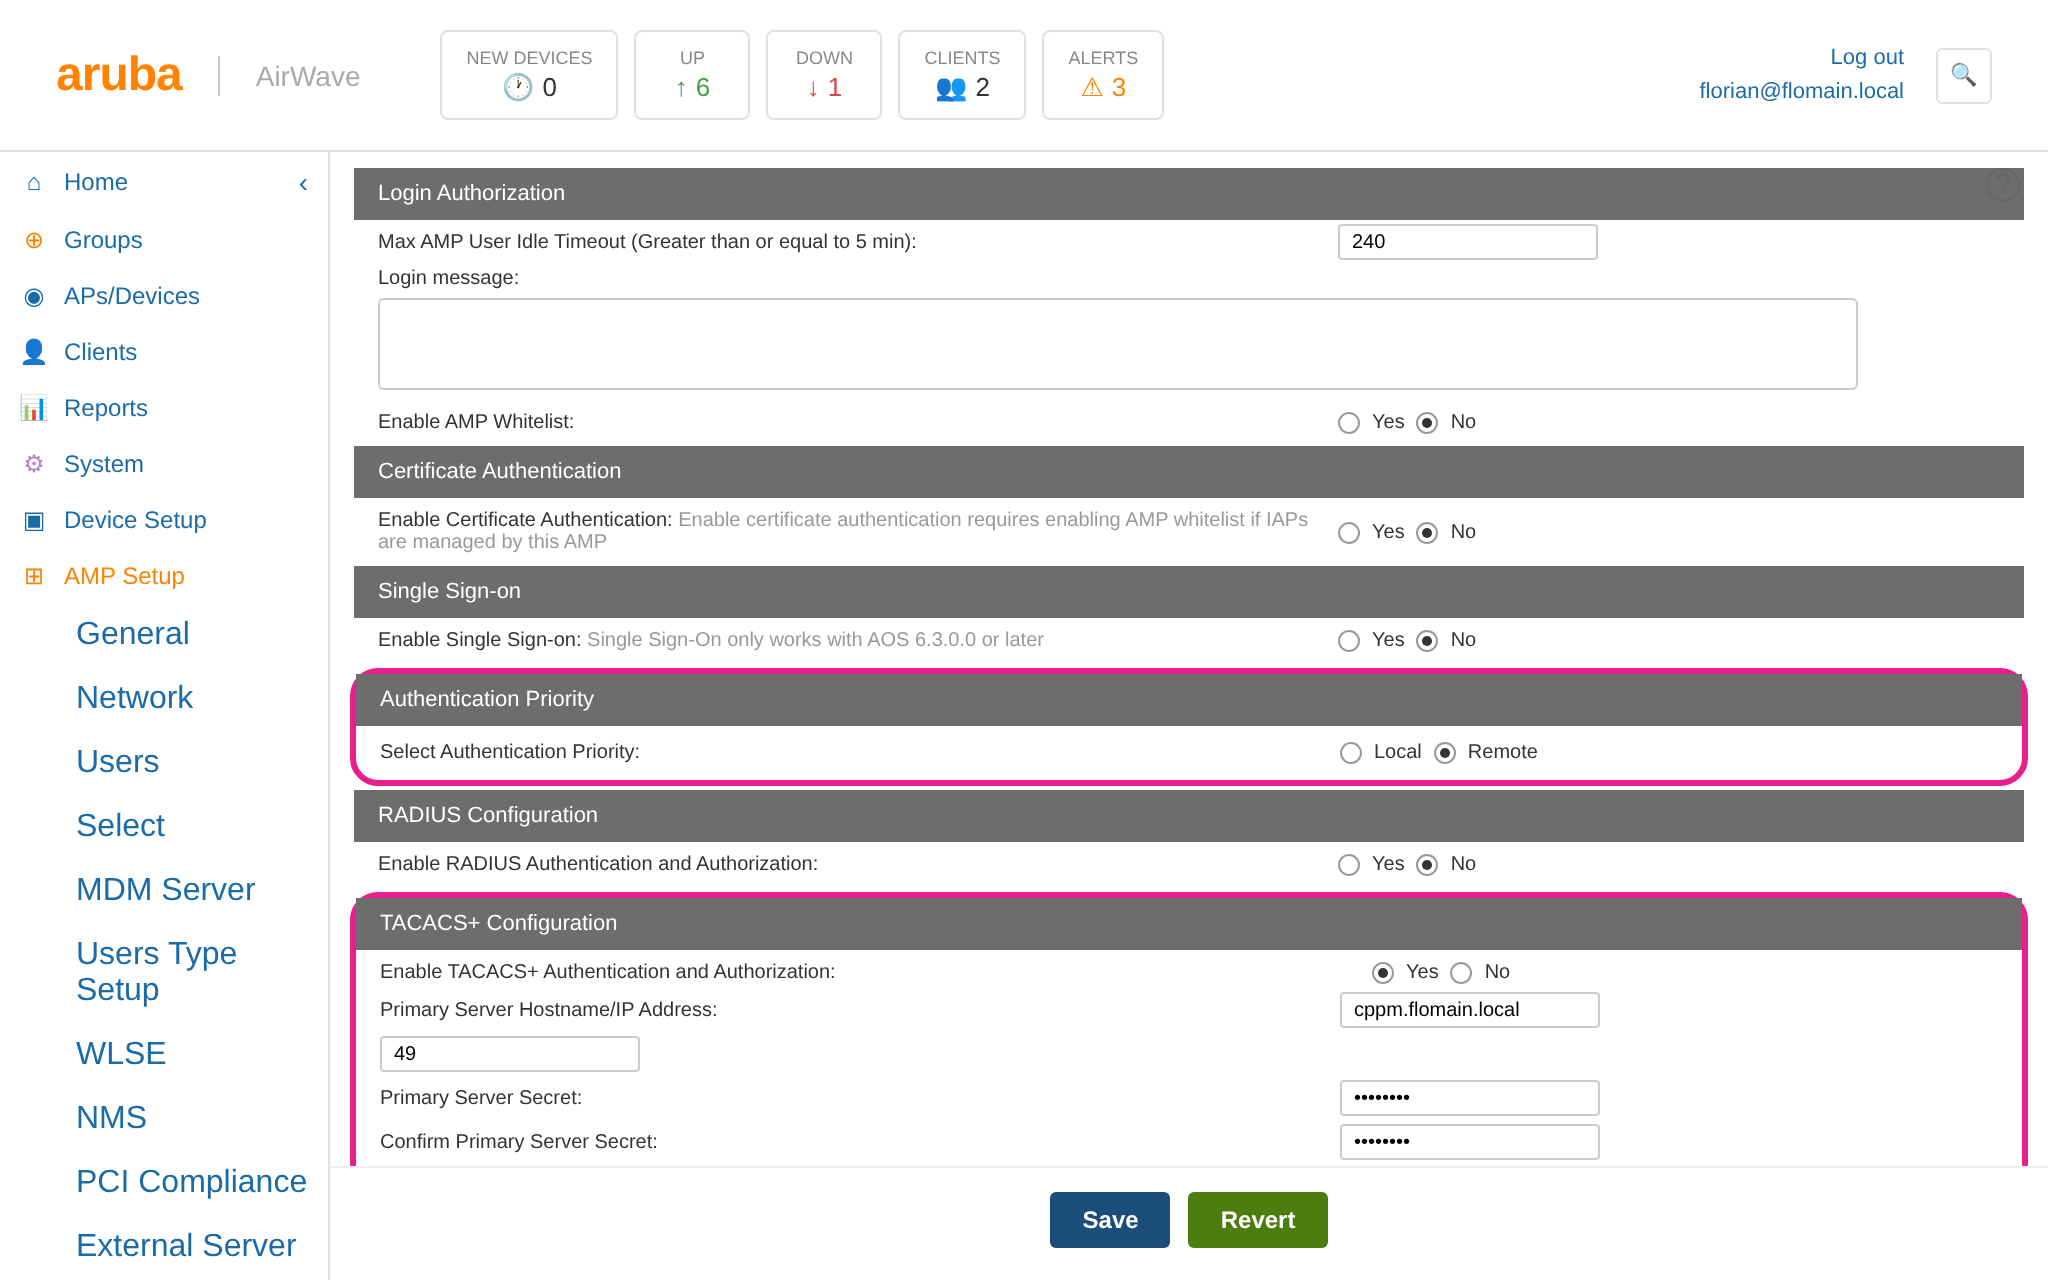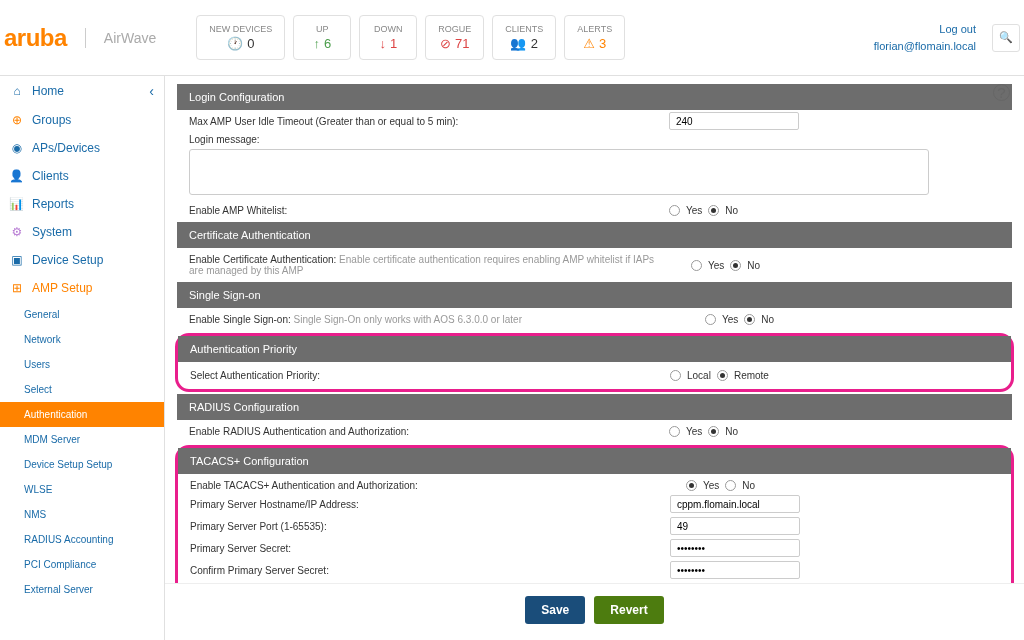--- a/index.html
+++ b/index.html
@@ -1,36 +1,36 @@
 <!DOCTYPE html>
 <html><head>
 <meta charset="utf-8">
 <style>
   * { box-sizing: border-box; margin: 0; padding: 0; }
   body { font-family: Arial, sans-serif; font-size: 11px; background: #fff; color: #333; }
   
   
-  .header { display: flex; align-items: center; height: 76px; border-bottom: 1px solid #e0e0e0; padding: 0 4px; }
+  .header { display: flex; align-items: center; height: 76px; border-bottom: 1px solid #e0e0e0; padding: 0 28px; }
   .logo { color: #ff8300; font-size: 24px; font-weight: bold; letter-spacing: -0.5px; }
   .divider-v { width: 1px; height: 20px; background: #ccc; margin: 0 18px; }
   .product { color: #aaa; font-size: 14px; }
   .stats { display: flex; gap: 8px; margin-left: 40px; }
   .stat-box { border: 1px solid #e0e0e0; border-radius: 4px; padding: 8px 12px; min-width: 58px; text-align: center; }
   .stat-label { font-size: 9px; color: #888; text-transform: uppercase; margin-bottom: 2px; }
   .stat-value { font-size: 13px; display: flex; align-items: center; justify-content: center; gap: 4px; }
   .user-area { margin-left: auto; text-align: right; font-size: 11px; color: #1a6ba8; line-height: 1.5; }
   .search-btn { width: 28px; height: 28px; border: 1px solid #e0e0e0; border-radius: 3px; display: flex; align-items: center; justify-content: center; margin-left: 16px; cursor: pointer; color: #1a6ba8; }
   
   
   .container { display: flex; height: calc(100vh - 76px); }
   .sidebar { width: 165px; border-right: 1px solid #e0e0e0; overflow-y: auto; flex-shrink: 0; }
   .nav-item { display: flex; align-items: center; padding: 7px 10px; font-size: 12px; color: #1a6ba8; cursor: pointer; gap: 8px; }
   .nav-item.active { background: #ff8300; color: #fff; }
   .nav-item.selected { color: #ff8300; }
-  .nav-sub { padding-left: 24px; font-size: 10px; }
+  .nav-sub { padding-left: 38px; font-size: 16px; }
   .nav-icon { width: 14px; height: 14px; display: inline-flex; align-items: center; justify-content: center; flex-shrink: 0; }
   .collapse-chevron { margin-left: auto; color: #1a6ba8; font-size: 14px; }
   
   .main { flex: 1; overflow-y: auto; padding: 8px 12px 60px 12px; position: relative; }
   .help-icon { position: absolute; top: 8px; right: 14px; color: #666; font-size: 15px; border: 1.5px solid #666; border-radius: 50%; width: 17px; height: 17px; text-align: center; line-height: 15px; cursor: pointer; }
   
   .section-header { background: #6d6d6d; color: #fff; font-size: 11px; padding: 7px 12px; font-weight: normal; }
   .form-row { display: flex; align-items: center; padding: 2px 12px; font-size: 10px; }
   .form-row .label { flex: 0 0 480px; }
   .form-row .hint { color: #999; font-size: 10px; }
@@ -76,27 +76,20 @@
         </div>
     </div>
     <div class="stat-box">
       <div class="stat-label">DOWN</div>
       <div class="stat-value ic-red">
           <span>↓</span>
           <span>1</span>
         </div>
     </div>
     <div class="stat-box">
-      <div class="stat-label">ROGUE</div>
-      <div class="stat-value ic-red">
-          <span>⊘</span>
-          <span>71</span>
-        </div>
-    </div>
-    <div class="stat-box">
       <div class="stat-label">CLIENTS</div>
       <div class="stat-value">
           <span>👥</span>
           <span>2</span>
         </div>
     </div>
     <div class="stat-box">
       <div class="stat-label">ALERTS</div>
       <div class="stat-value ic-orange">
           <span>⚠</span>
@@ -146,72 +139,70 @@
         <span>Device Setup</span>
       </div>
     <div class="nav-item selected">
         <span class="nav-icon ic-orange">⊞</span>
         <span>AMP Setup</span>
       </div>
     <div class="nav-item nav-sub">General</div>
     <div class="nav-item nav-sub">Network</div>
     <div class="nav-item nav-sub">Users</div>
     <div class="nav-item nav-sub">Select</div>
-    <div class="nav-item nav-sub active">Authentication</div>
     <div class="nav-item nav-sub">MDM Server</div>
-    <div class="nav-item nav-sub">Device Setup Setup</div>
+    <div class="nav-item nav-sub">Users Type Setup</div>
     <div class="nav-item nav-sub">WLSE</div>
     <div class="nav-item nav-sub">NMS</div>
-    <div class="nav-item nav-sub">RADIUS Accounting</div>
     <div class="nav-item nav-sub">PCI Compliance</div>
     <div class="nav-item nav-sub">External Server</div>
 
   </div>
 
   <div class="main">
     <div class="help-icon">?</div>
 
     
-    <div class="section-header">Login Configuration</div>
+    <div class="section-header">Login Authorization</div>
     <div class="form-row">
       <span class="label">Max AMP User Idle Timeout (Greater than or equal to 5 min):</span>
       <input class="text-input" value="240" style="">
     </div>
     <div class="form-row">
         <span class="label">Login message:</span>
       </div>
     <textarea class="textarea" style=""></textarea>
     <div class="form-row" style="padding-bottom:6px;">
       <span class="label">Enable AMP Whitelist:</span>
       <div class="radio-group">
         <span class="radio"></span>
           <span>Yes</span>
         <span class="radio checked"></span>
           <span>No</span>
       </div>
     </div>
 
     
     <div class="section-header">Certificate Authentication</div>
-    <div class="form-row" style="padding:6px 12px;gap:22px;">
+    <div class="form-row" style="padding:6px 12px;">
       <span class="label">
         <span>Enable Certificate Authentication:</span>
         <span class="hint">Enable certificate authentication requires enabling AMP whitelist if IAPs are managed by this AMP</span>
       </span>
       <div class="radio-group">
         <span class="radio"></span>
           <span>Yes</span>
         <span class="radio checked"></span>
           <span>No</span>
       </div>
     </div>
 
     
     <div class="section-header">Single Sign-on</div>
-    <div class="form-row" style="padding:6px 12px;gap:36px;">
+    <div class="form-row" style="padding:6px 12px;">
       <span class="label">
         <span>Enable Single Sign-on:</span>
         <span class="hint">Single Sign-On only works with AOS 6.3.0.0 or later</span>
       </span>
       <div class="radio-group">
         <span class="radio"></span>
           <span>Yes</span>
         <span class="radio checked"></span>
           <span>No</span>
       </div>
@@ -253,21 +244,20 @@
             <span>Yes</span>
           <span class="radio"></span>
             <span>No</span>
         </div>
       </div>
       <div class="form-row">
           <span class="label">Primary Server Hostname/IP Address:</span>
           <input class="text-input" value="cppm.flomain.local" style="">
         </div>
       <div class="form-row">
-          <span class="label">Primary Server Port (1-65535):</span>
           <input class="text-input" value="49" style="">
         </div>
       <div class="form-row">
           <span class="label">Primary Server Secret:</span>
           <input class="text-input" value="••••••••" style="">
         </div>
       <div class="form-row">
           <span class="label">Confirm Primary Server Secret:</span>
           <input class="text-input" value="••••••••" style="">
         </div>

